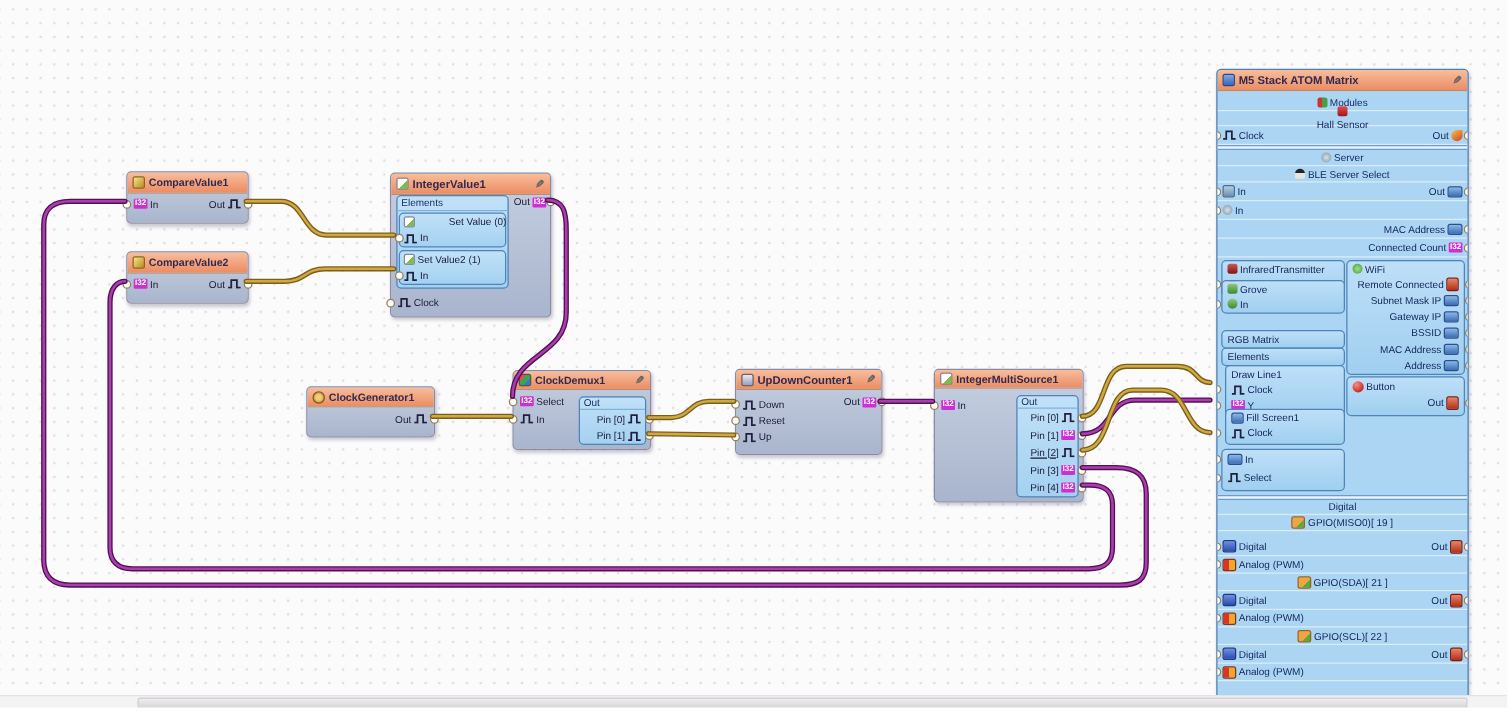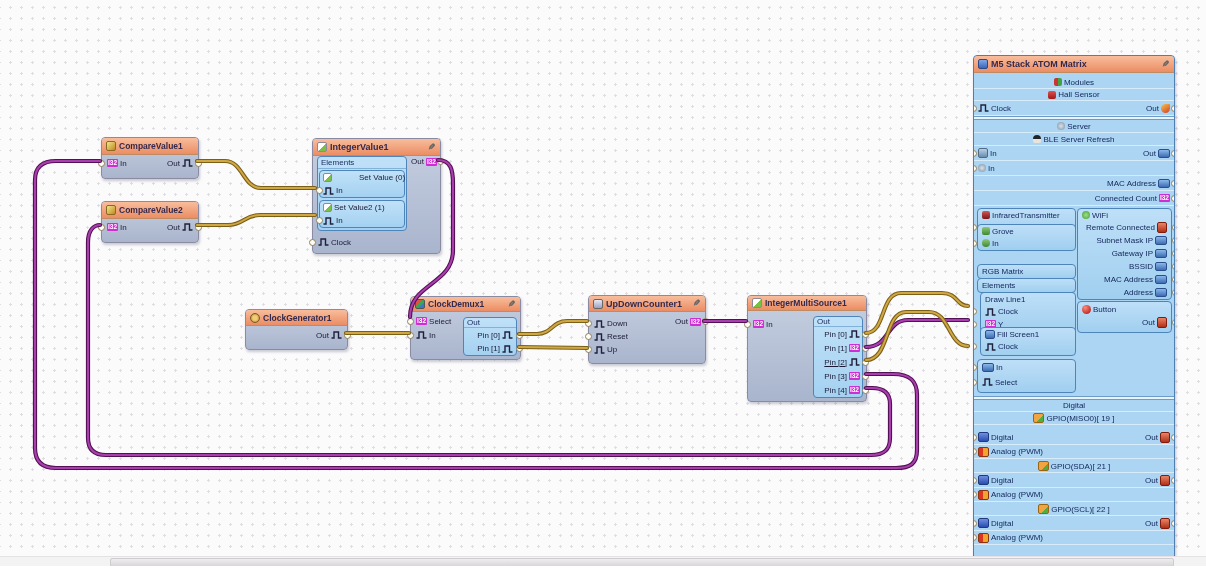--- a/index.html
+++ b/index.html
@@ -306,21 +306,21 @@
       <span class="ico ic-m5"></span>
       <span>M5 Stack ATOM Matrix</span>
       <span class="sp"></span>
       <span class="pencil">✎</span>
     </div>
     <div style="height:3px;"></div>
     <div class="mrow mc" style="height:12px;">
       <span class="ico ic-modules"></span>
       <span>Modules</span>
     </div>
-    <div class="mrow mc" style="height:11px;">
+    <div class="mrow mc" style="height:11px;flex-direction:column;">
       <span class="ico ic-hall"></span>
       <span>Hall Sensor</span>
     </div>
     <div class="mrow" style="height:14px;">
       <span class="pc l"></span>
       <span class="clk"><svg width="11" height="8" viewBox="0 0 11 8">
             <path d="M0.5,7 L3,7 L3,1 L7.5,1 L7.5,7 L10.5,7" fill="none" stroke="#20203e" stroke-width="1.4"></path>
           </svg></span>
       <span>Clock</span>
       <span style="flex:1"></span>
@@ -328,21 +328,21 @@
       <span class="ico ic-flame"></span>
       <span class="pc r"></span>
     </div>
     <div class="msep"></div>
     <div class="mrow mc" style="height:12px;">
       <span class="ico ic-server"></span>
       <span>Server</span>
     </div>
     <div class="mrow mc" style="height:12px;">
       <span class="ico ic-penguin"></span>
-      <span>BLE Server Refresh</span>
+      <span>BLE Server Select</span>
     </div>
     <div class="mrow" style="height:14px;">
       <span class="pc l"></span>
       <span class="ico ic-led"></span>
       <span>In</span>
       <span style="flex:1"></span>
       <span>Out</span>
       <span class="ico ic-blue"></span>
       <span class="pc r"></span>
     </div>

